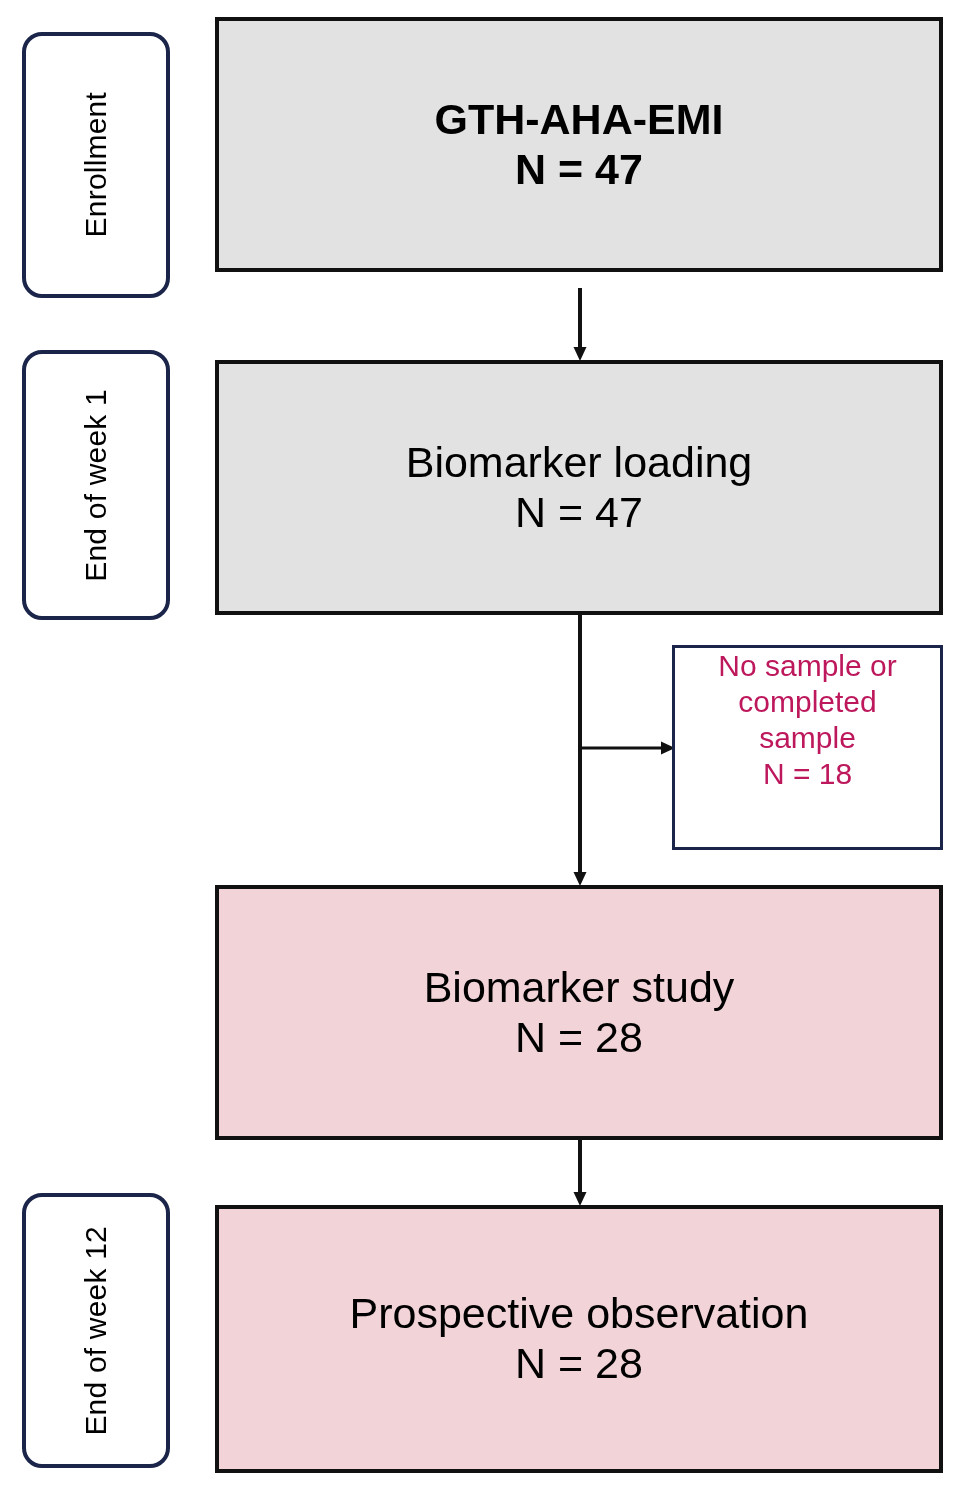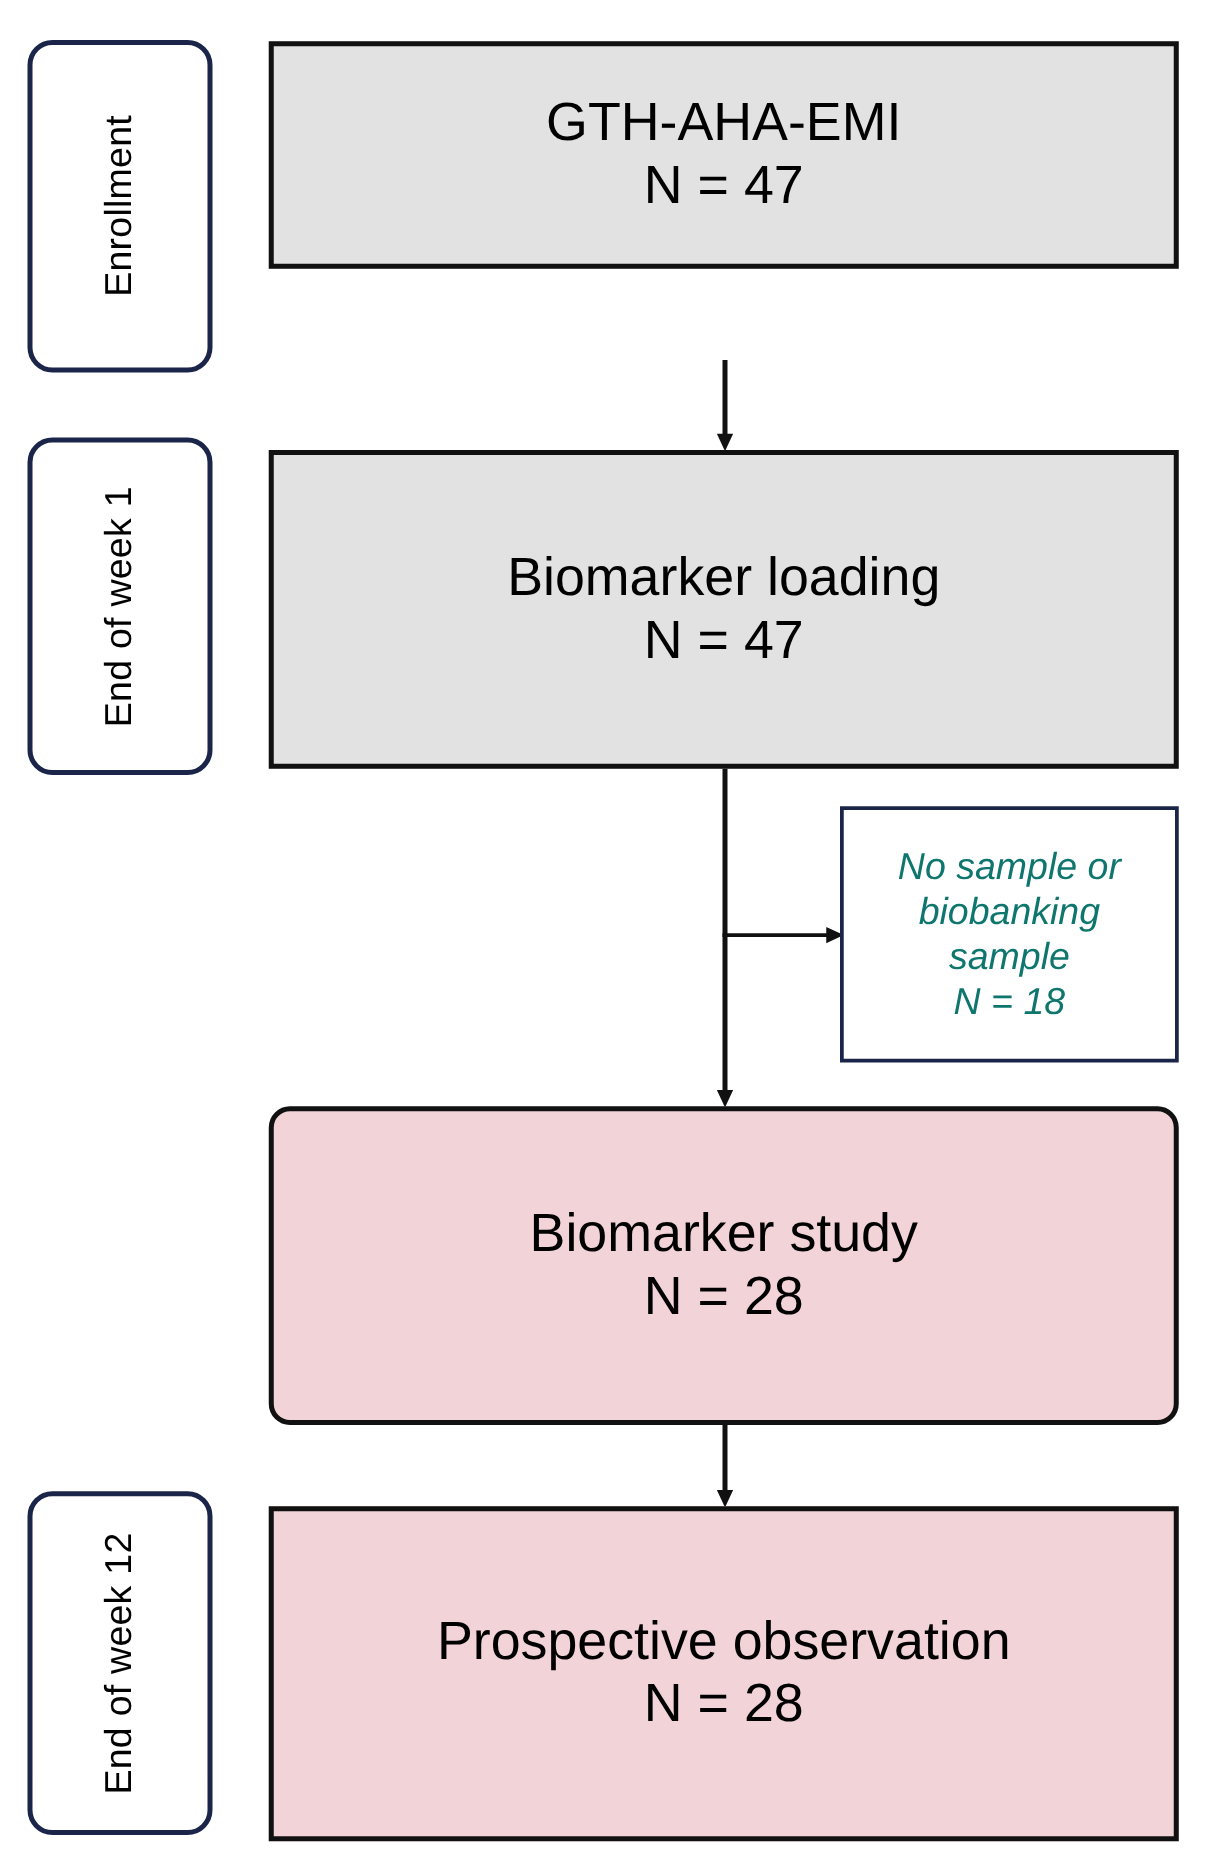--- a/index.html
+++ b/index.html
@@ -61,24 +61,23 @@
 
   
   .side-box {
     position: absolute;
     box-sizing: border-box;
     background: #ffffff;
     border: 3px solid #1b2449;
     display: flex;
     flex-direction: column;
     align-items: center;
-    justify-content: center;
+    justify-content: flex-start;
     text-align: center;
-    color: #0f766e;
-    font-style: italic;
+    color: #be185d;
   }
   .side-box .line {
     font-size: 30px;
     line-height: 1.2;
     white-space: nowrap;
   }
 
   
   .connector {
     position: absolute;
@@ -98,21 +97,21 @@
   </div>
 
   <div class="stage-label" style="left:22px; top:350px; width:148px; height:270px;">
     <span class="vtext">End of week 1</span>
   </div>
 
   <div class="stage-label" style="left:22px; top:1193px; width:148px; height:275px;">
     <span class="vtext">End of week 12</span>
   </div>
 
-  <div class="flow-box gray" style="left:215px; top:33px; width:728px; height:182px;">
+  <div class="flow-box gray" style="left:215px; top:17px; width:728px; height:255px;font-weight:bold;">
     <div class="line">GTH-AHA-EMI</div>
     <div class="line">N = 47</div>
   </div>
 
   <div class="connector" style="left:572px; top:288px; width:16px; height:74px;">
     <svg width="16" height="74" viewBox="0 0 16 74" aria-hidden="true">
       <line x1="8" y1="0" x2="8" y2="64" stroke="#111111" stroke-width="4"></line>
       <polygon points="8,73 1.5,59 14.5,59" fill="#111111"></polygon>
     </svg>
   </div>
@@ -131,26 +130,26 @@
 
   <div class="connector" style="left:578px; top:740px; width:98px; height:16px;">
     <svg width="98" height="16" viewBox="0 0 98 16" aria-hidden="true">
       <line x1="0" y1="8" x2="88" y2="8" stroke="#111111" stroke-width="3"></line>
       <polygon points="97,8 83,1.5 83,14.5" fill="#111111"></polygon>
     </svg>
   </div>
 
   <div class="side-box" style="left:672px; top:645px; width:271px; height:205px;">
     <div class="line">No sample or</div>
-    <div class="line">biobanking</div>
+    <div class="line">completed</div>
     <div class="line">sample</div>
     <div class="line">N = 18</div>
   </div>
 
-  <div class="flow-box pink" style="left:215px; top:885px; width:728px; height:255px;border-radius:17px;">
+  <div class="flow-box pink" style="left:215px; top:885px; width:728px; height:255px;">
     <div class="line">Biomarker study</div>
     <div class="line">N = 28</div>
   </div>
 
   <div class="connector" style="left:572px; top:1140px; width:16px; height:67px;">
     <svg width="16" height="67" viewBox="0 0 16 67" aria-hidden="true">
       <line x1="8" y1="0" x2="8" y2="57" stroke="#111111" stroke-width="4"></line>
       <polygon points="8,66 1.5,52 14.5,52" fill="#111111"></polygon>
     </svg>
   </div>

